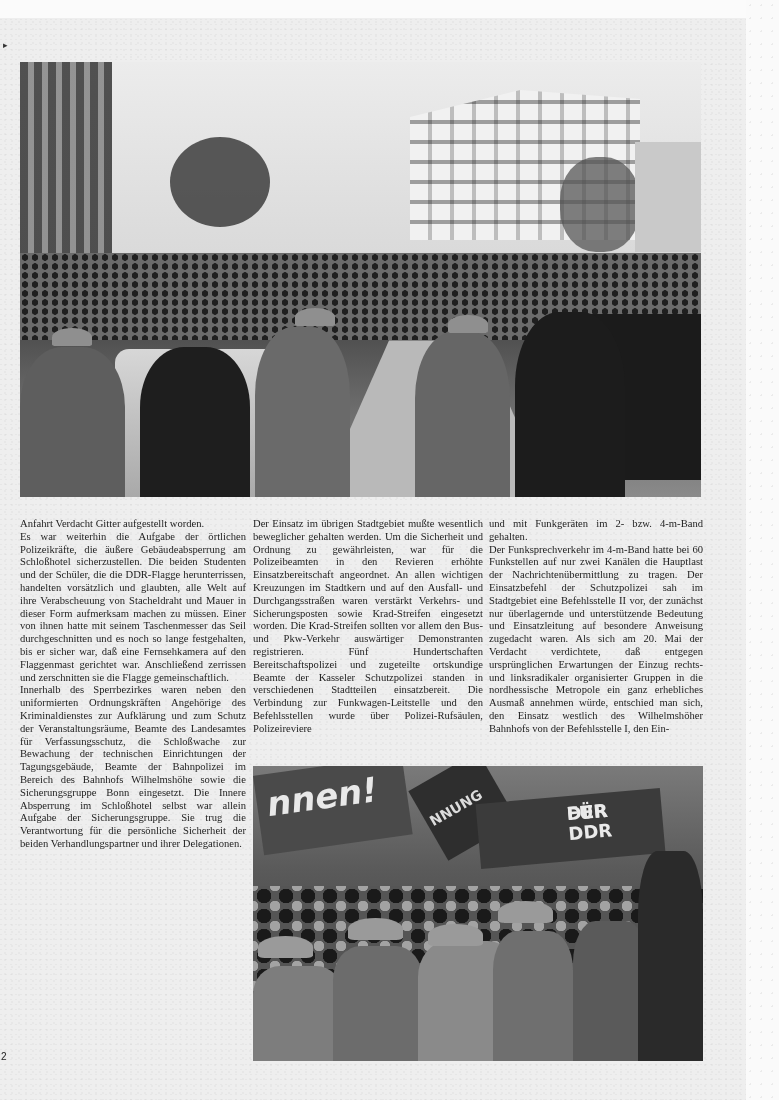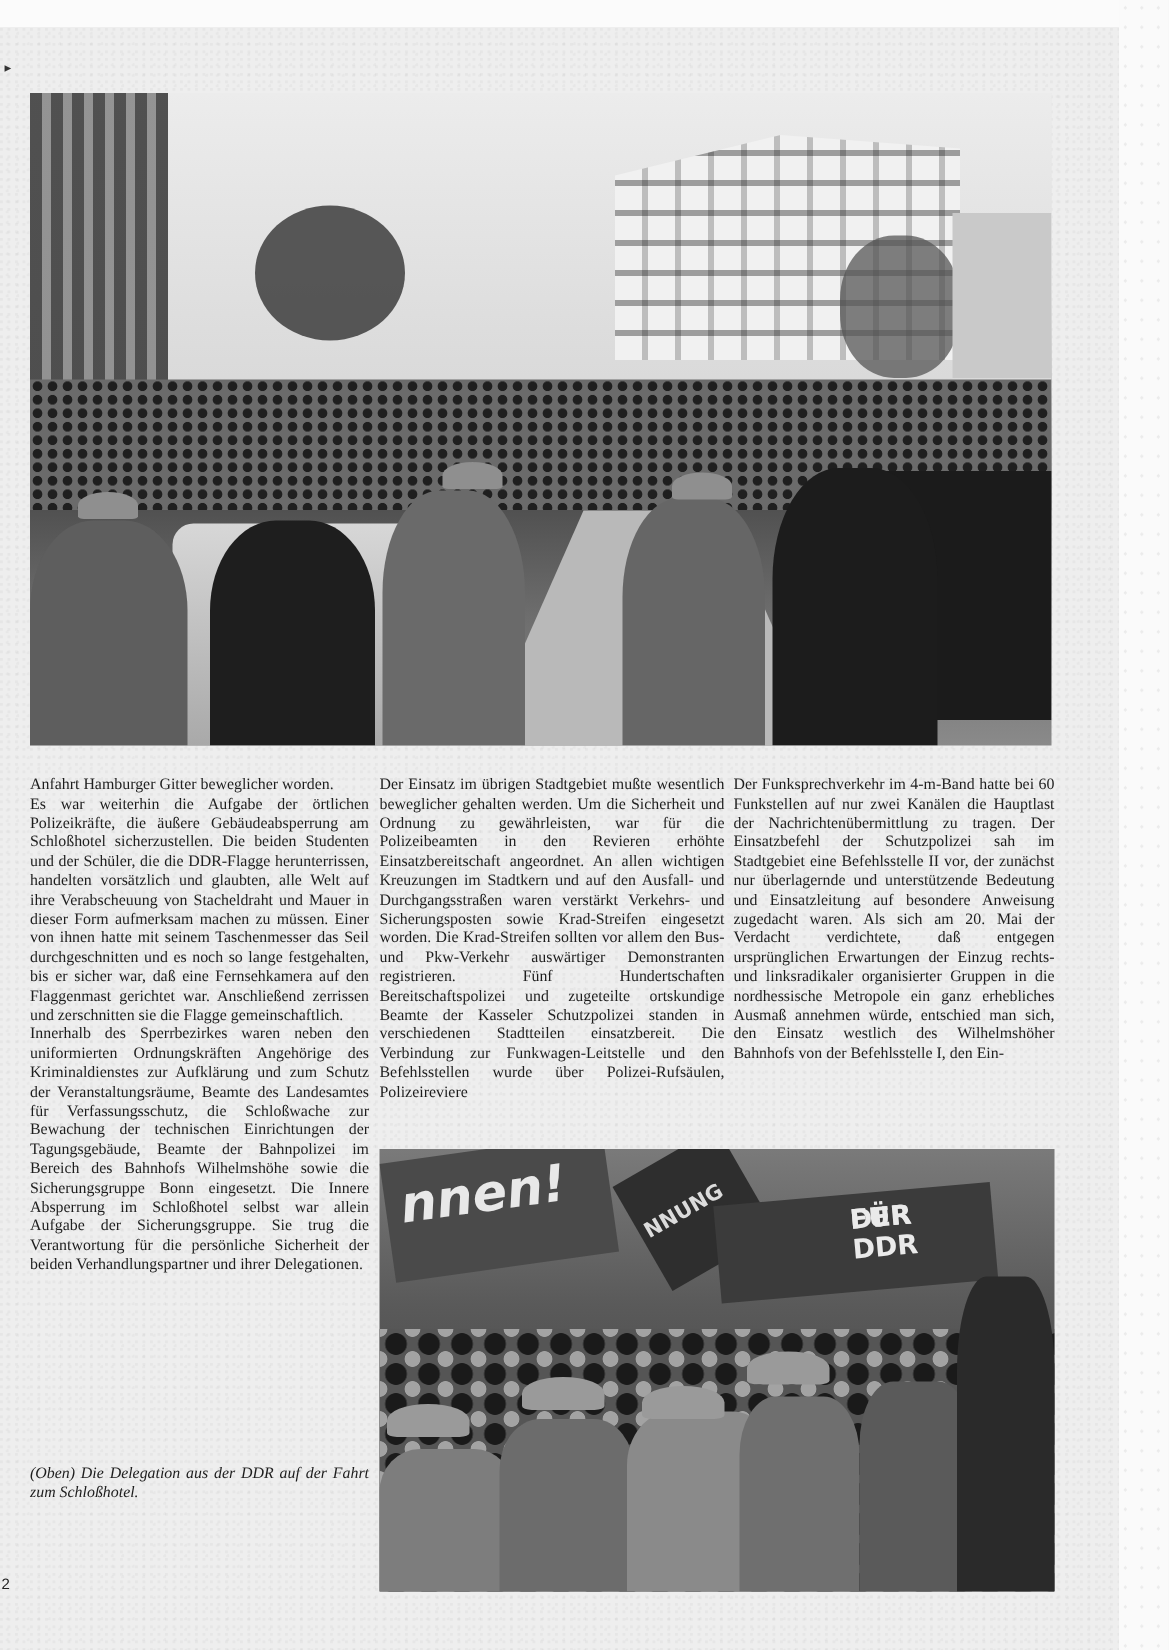--- a/index.html
+++ b/index.html
@@ -127,30 +127,31 @@
   <div class="cap" style="left:32px;top:266px;"></div>
   <div class="figure" style="left:120px;width:110px;height:150px;background:#1e1e1e;"></div>
   <div class="figure" style="left:235px;width:95px;height:170px;background:#6a6a6a;"></div>
   <div class="cap" style="left:275px;top:246px;"></div>
   <div class="figure" style="left:395px;width:95px;height:165px;background:#666;"></div>
   <div class="cap" style="left:428px;top:253px;"></div>
   <div class="figure" style="left:495px;width:110px;height:185px;background:#1c1c1c;"></div>
 </div>
 
 <div class="col col-1">
-  <p>Anfahrt Hamburger Gitter beweglicher worden.</p>
+  <p>Anfahrt Verdacht Gitter aufgestellt worden.</p>
   <p>Es war weiterhin die Aufgabe der örtlichen Polizeikräfte, die äußere Gebäudeabsperrung am Schloßhotel sicherzustellen. Die beiden Studenten und der Schüler, die die DDR-Flagge herunterrissen, handelten vorsätzlich und glaubten, alle Welt auf ihre Verabscheuung von Stacheldraht und Mauer in dieser Form aufmerksam machen zu müssen. Einer von ihnen hatte mit seinem Taschenmesser das Seil durchgeschnitten und es noch so lange festgehalten, bis er sicher war, daß eine Fernsehkamera auf den Flaggenmast gerichtet war. Anschließend zerrissen und zerschnitten sie die Flagge gemeinschaftlich.</p>
   <p>Innerhalb des Sperrbezirkes waren neben den uniformierten Ordnungskräften Angehörige des Kriminaldienstes zur Aufklärung und zum Schutz der Veranstaltungsräume, Beamte des Landesamtes für Verfassungsschutz, die Schloßwache zur Bewachung der technischen Einrichtungen der Tagungsgebäude, Beamte der Bahnpolizei im Bereich des Bahnhofs Wilhelmshöhe sowie die Sicherungsgruppe Bonn eingesetzt. Die Innere Absperrung im Schloßhotel selbst war allein Aufgabe der Sicherungsgruppe. Sie trug die Verantwortung für die persönliche Sicherheit der beiden Verhandlungspartner und ihrer Delegationen.</p>
 </div>
 
 <div class="col col-2">
   <p>Der Einsatz im übrigen Stadtgebiet mußte wesentlich beweglicher gehalten werden. Um die Sicherheit und Ordnung zu gewährleisten, war für die Polizeibeamten in den Revieren erhöhte Einsatzbereitschaft angeordnet. An allen wichtigen Kreuzungen im Stadtkern und auf den Ausfall- und Durchgangsstraßen waren verstärkt Verkehrs- und Sicherungsposten sowie Krad-Streifen eingesetzt worden. Die Krad-Streifen sollten vor allem den Bus- und Pkw-Verkehr auswärtiger Demonstranten registrieren. Fünf Hundertschaften Bereitschaftspolizei und zugeteilte ortskundige Beamte der Kasseler Schutzpolizei standen in verschiedenen Stadtteilen einsatzbereit. Die Verbindung zur Funkwagen-Leitstelle und den Befehlsstellen wurde über Polizei-Rufsäulen, Polizeireviere</p>
 </div>
 
 <div class="col col-3">
+  <p>und mit Funkgeräten im 2- bzw. 4-m-Band gehalten.</p>
   <p>Der Funksprechverkehr im 4-m-Band hatte bei 60 Funkstellen auf nur zwei Kanälen die Hauptlast der Nachrichtenübermittlung zu tragen. Der Einsatzbefehl der Schutzpolizei sah im Stadtgebiet eine Befehlsstelle II vor, der zunächst nur überlagernde und unterstützende Bedeutung und Einsatzleitung auf besondere Anweisung zugedacht waren. Als sich am 20. Mai der Verdacht verdichtete, daß entgegen ursprünglichen Erwartungen der Einzug rechts- und linksradikaler organisierter Gruppen in die nordhessische Metropole ein ganz erhebliches Ausmaß annehmen würde, entschied man sich, den Einsatz westlich des Wilhelmshöher Bahnhofs von der Befehlsstelle I, den Ein-</p>
 </div>
 
 <div class="photo photo-bottom" title="Photo: Police officers and DKP supporters with banners at the memorial">
   <div class="crowd"></div>
   <div class="banner1">
       <span>nnen!</span>
     </div>
   <div class="banner3">
       <span>NNUNG</span>
@@ -164,16 +165,15 @@
   <div class="cap" style="left:95px;top:152px;"></div>
   <div class="coat" style="left:165px;width:100px;height:120px;background:#8a8a8a;"></div>
   <div class="cap" style="left:175px;top:158px;"></div>
   <div class="coat" style="left:240px;width:80px;height:130px;background:#6f6f6f;"></div>
   <div class="cap" style="left:245px;top:135px;"></div>
   <div class="coat" style="left:320px;width:75px;height:140px;background:#5a5a5a;"></div>
   <div class="coat" style="left:385px;width:65px;height:210px;background:#2a2a2a;"></div>
 </div>
 
 <div class="captions">
-  <p>(Oben) Die Delegation aus der DDR auf der Fahrt zum Schloßhotel.</p>
 </div>
 
 <div class="page-number">2</div>
 
 </body></html>

